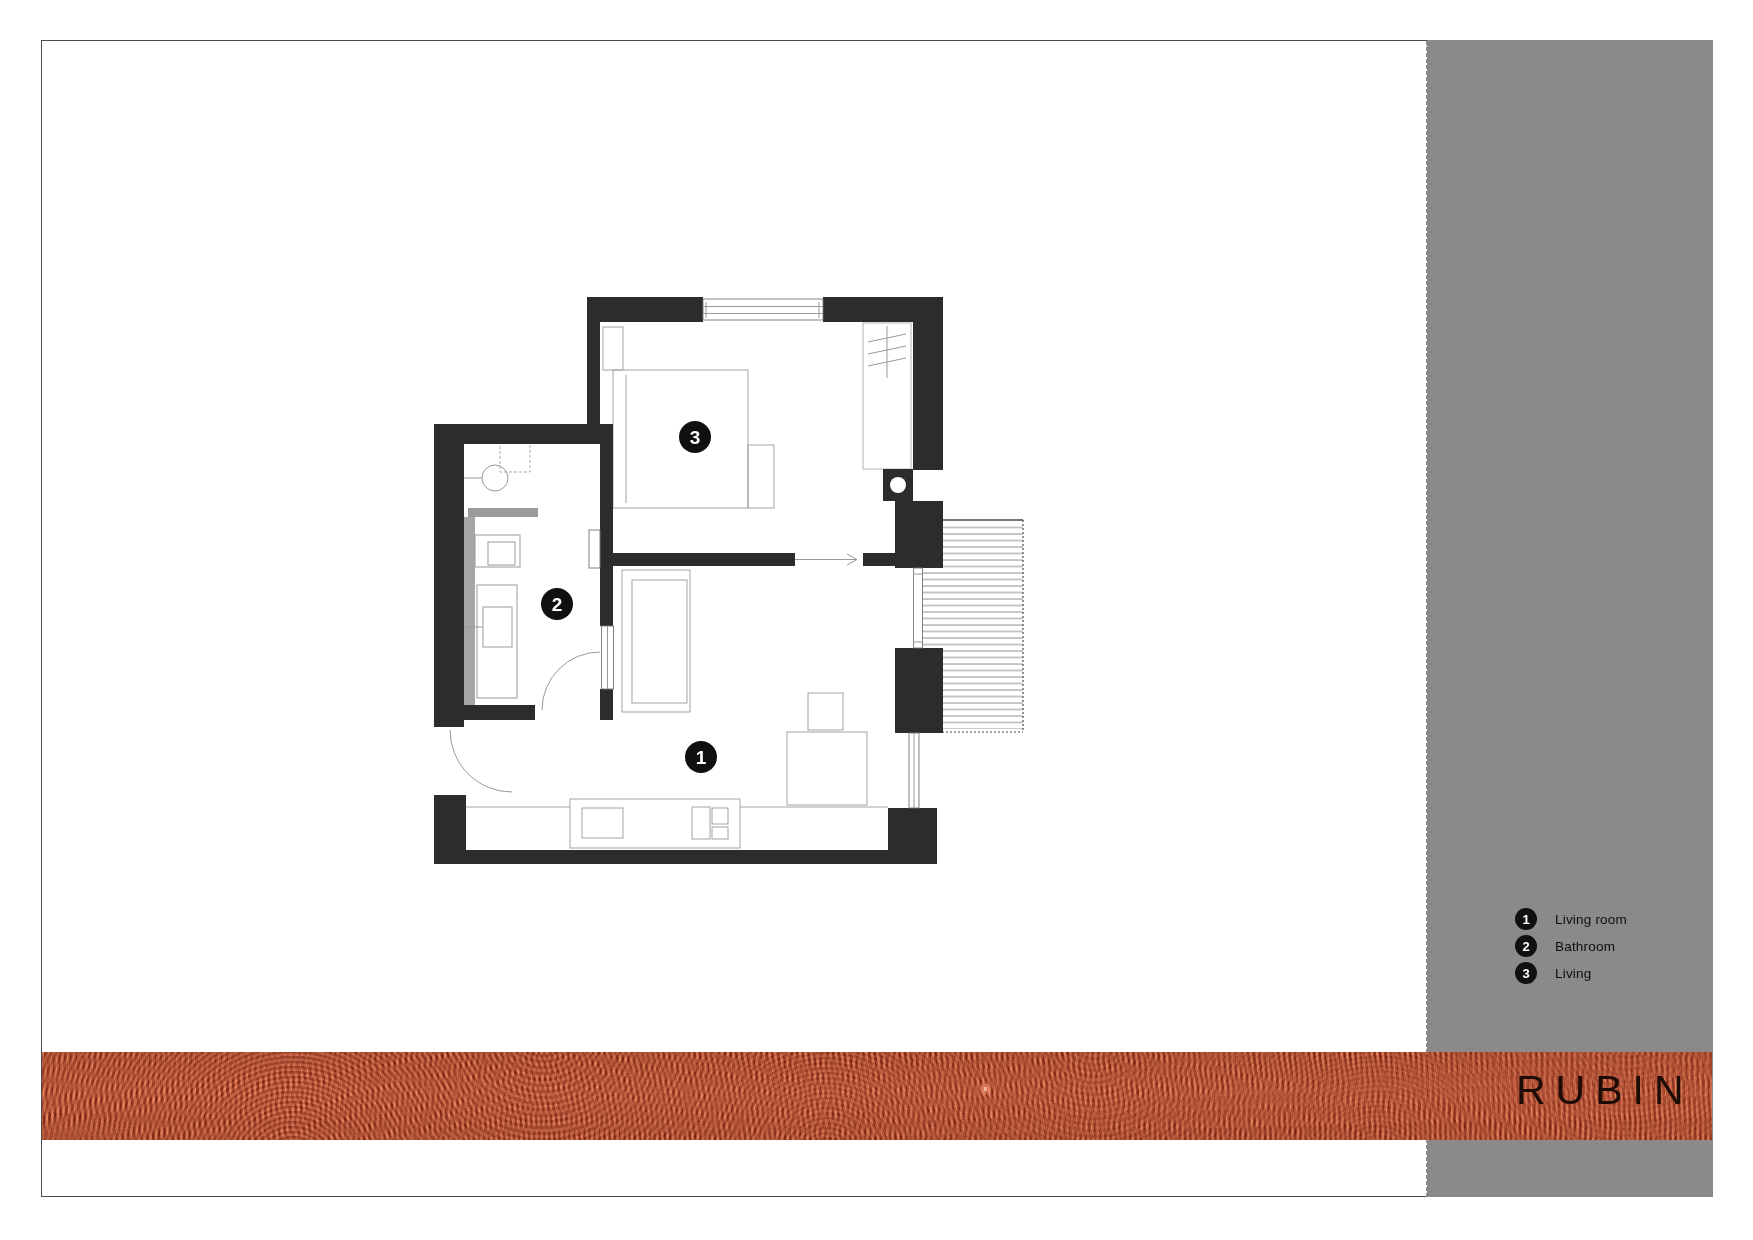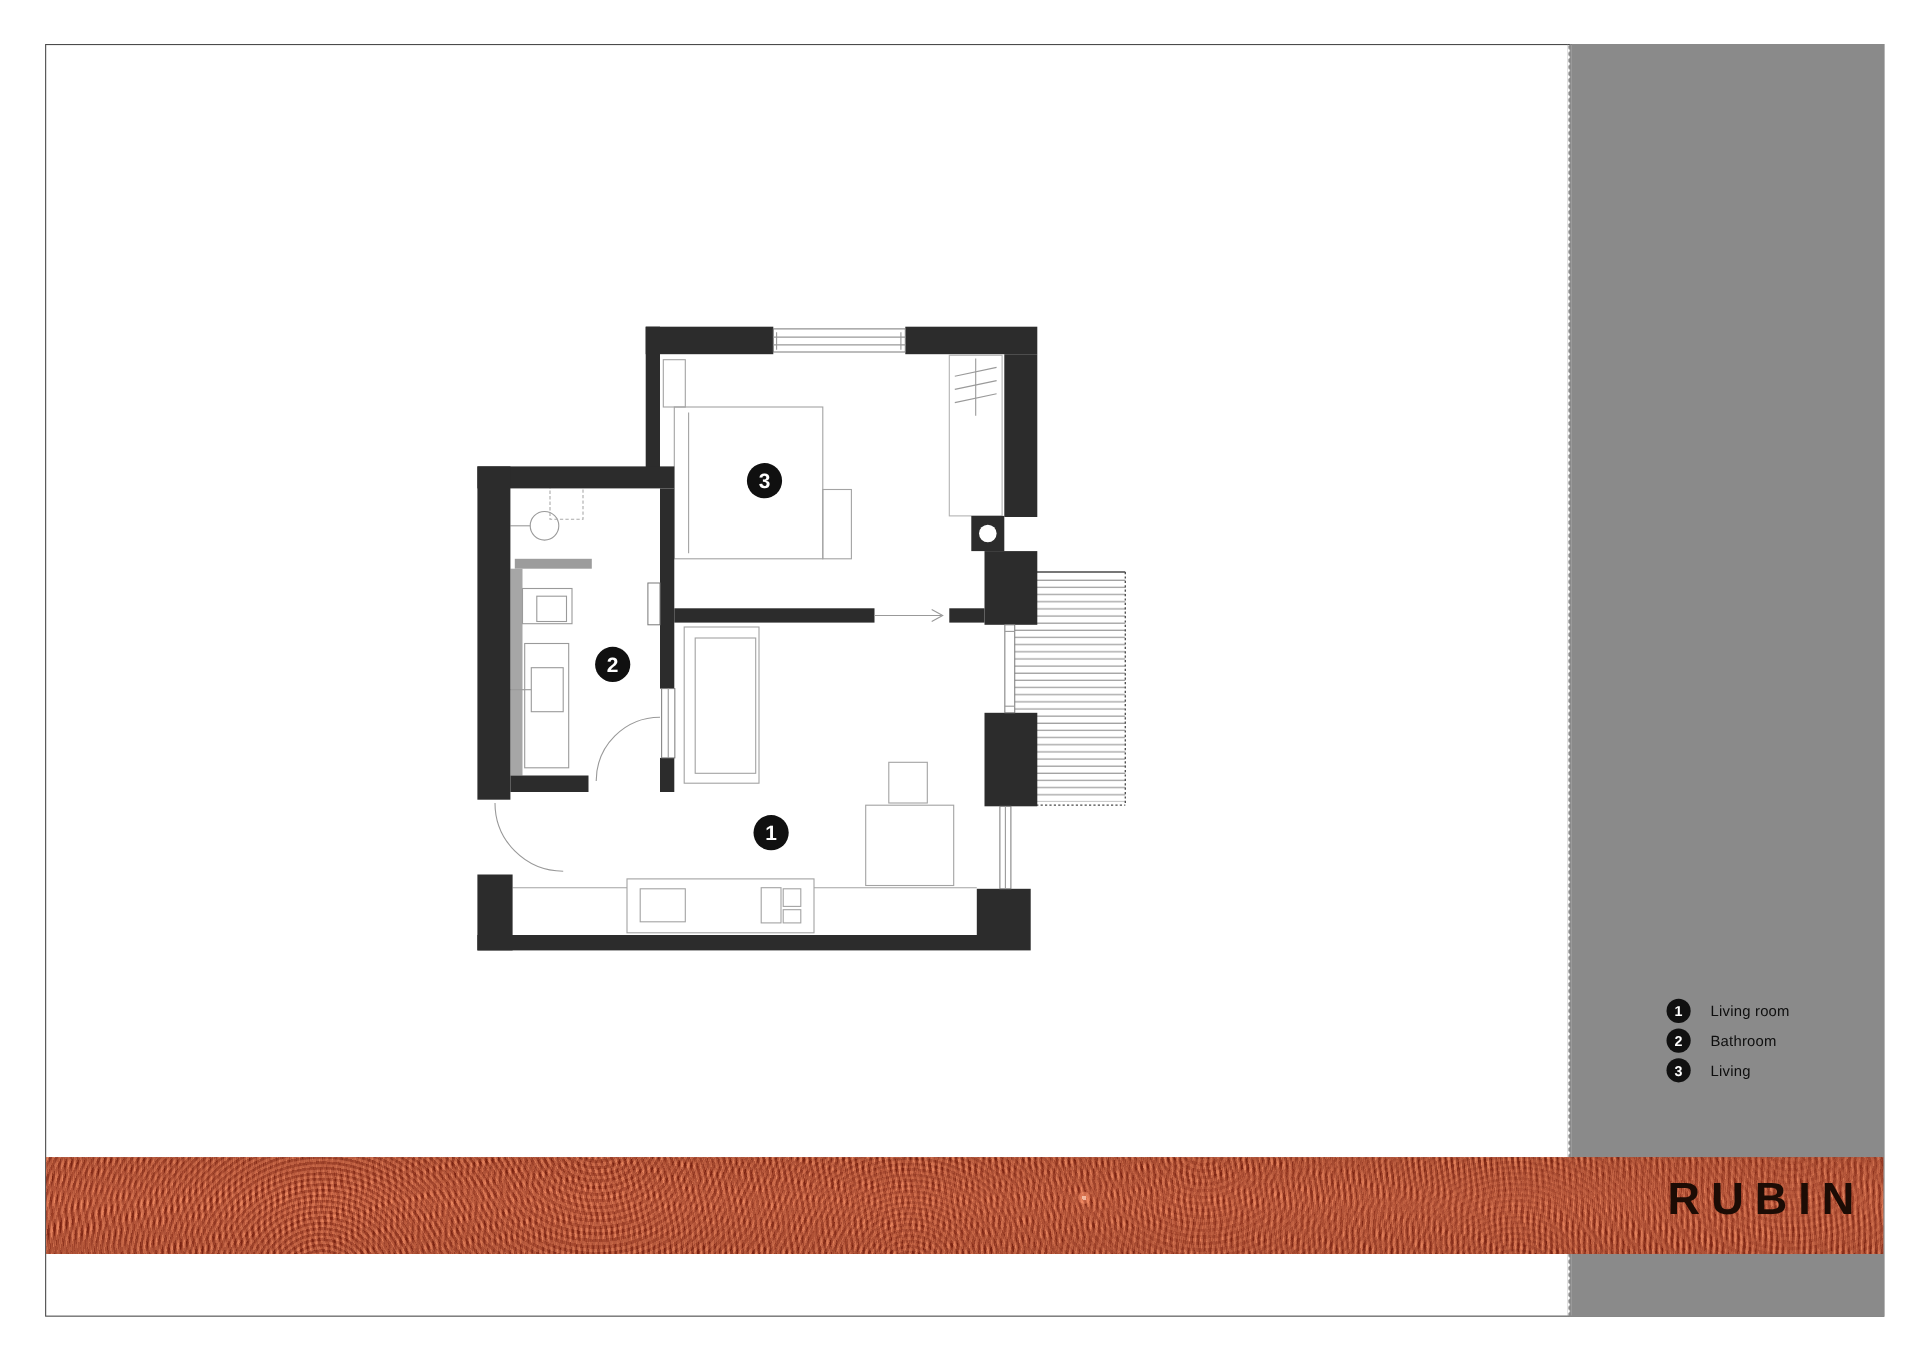--- a/index.html
+++ b/index.html
@@ -30,21 +30,21 @@
       radial-gradient(circle at 56.5% 42%, rgba(255,205,180,.85) 0 2px, rgba(255,150,110,.45) 2px 5px, rgba(0,0,0,0) 6px),
       repeating-radial-gradient(circle at 15% 135%, rgba(255,152,108,.22) 0 2px, rgba(118,30,12,.22) 3px 5px),
       repeating-radial-gradient(circle at 30% -35%, rgba(255,160,115,.18) 0 3px, rgba(110,28,10,.2) 3px 6px),
       repeating-radial-gradient(circle at 47% 125%, rgba(250,150,105,.2) 0 2px, rgba(100,24,10,.2) 3px 5px),
       repeating-radial-gradient(circle at 63% -25%, rgba(255,160,115,.18) 0 3px, rgba(110,28,10,.18) 3px 6px),
       repeating-radial-gradient(circle at 80% 140%, rgba(250,150,105,.2) 0 2px, rgba(105,25,10,.2) 3px 5px),
       repeating-radial-gradient(circle at 95% -40%, rgba(255,160,115,.18) 0 3px, rgba(108,26,10,.18) 3px 6px),
       linear-gradient(180deg, rgba(90,15,0,.28), rgba(220,110,75,.12) 45%, rgba(80,12,0,.25));}
 
   .brand{position:absolute;left:1516px;top:1068px;font-size:41px;line-height:1.1;
-    letter-spacing:10px;color:#1c0c05;font-weight:700;}
+    letter-spacing:10px;color:#1c0c05;font-weight:400;}
 
   
   .plan{position:absolute;left:425px;top:288px;}
   .plan .wall{fill:#2c2c2c;stroke:none;}
   .plan .furn{fill:none;stroke:#a3a3a3;stroke-width:1;}
   .plan .fix{fill:none;stroke:#9a9a9a;stroke-width:1;}
   .plan .thin{stroke:#999999;stroke-width:1;fill:none;}
   .plan .opening{fill:#ffffff;stroke:#777777;stroke-width:0.9;}
   .plan .marker-num{fill:#ffffff;font-size:19px;font-weight:bold;text-anchor:middle;
     font-family:"Liberation Sans","DejaVu Sans",sans-serif;}

